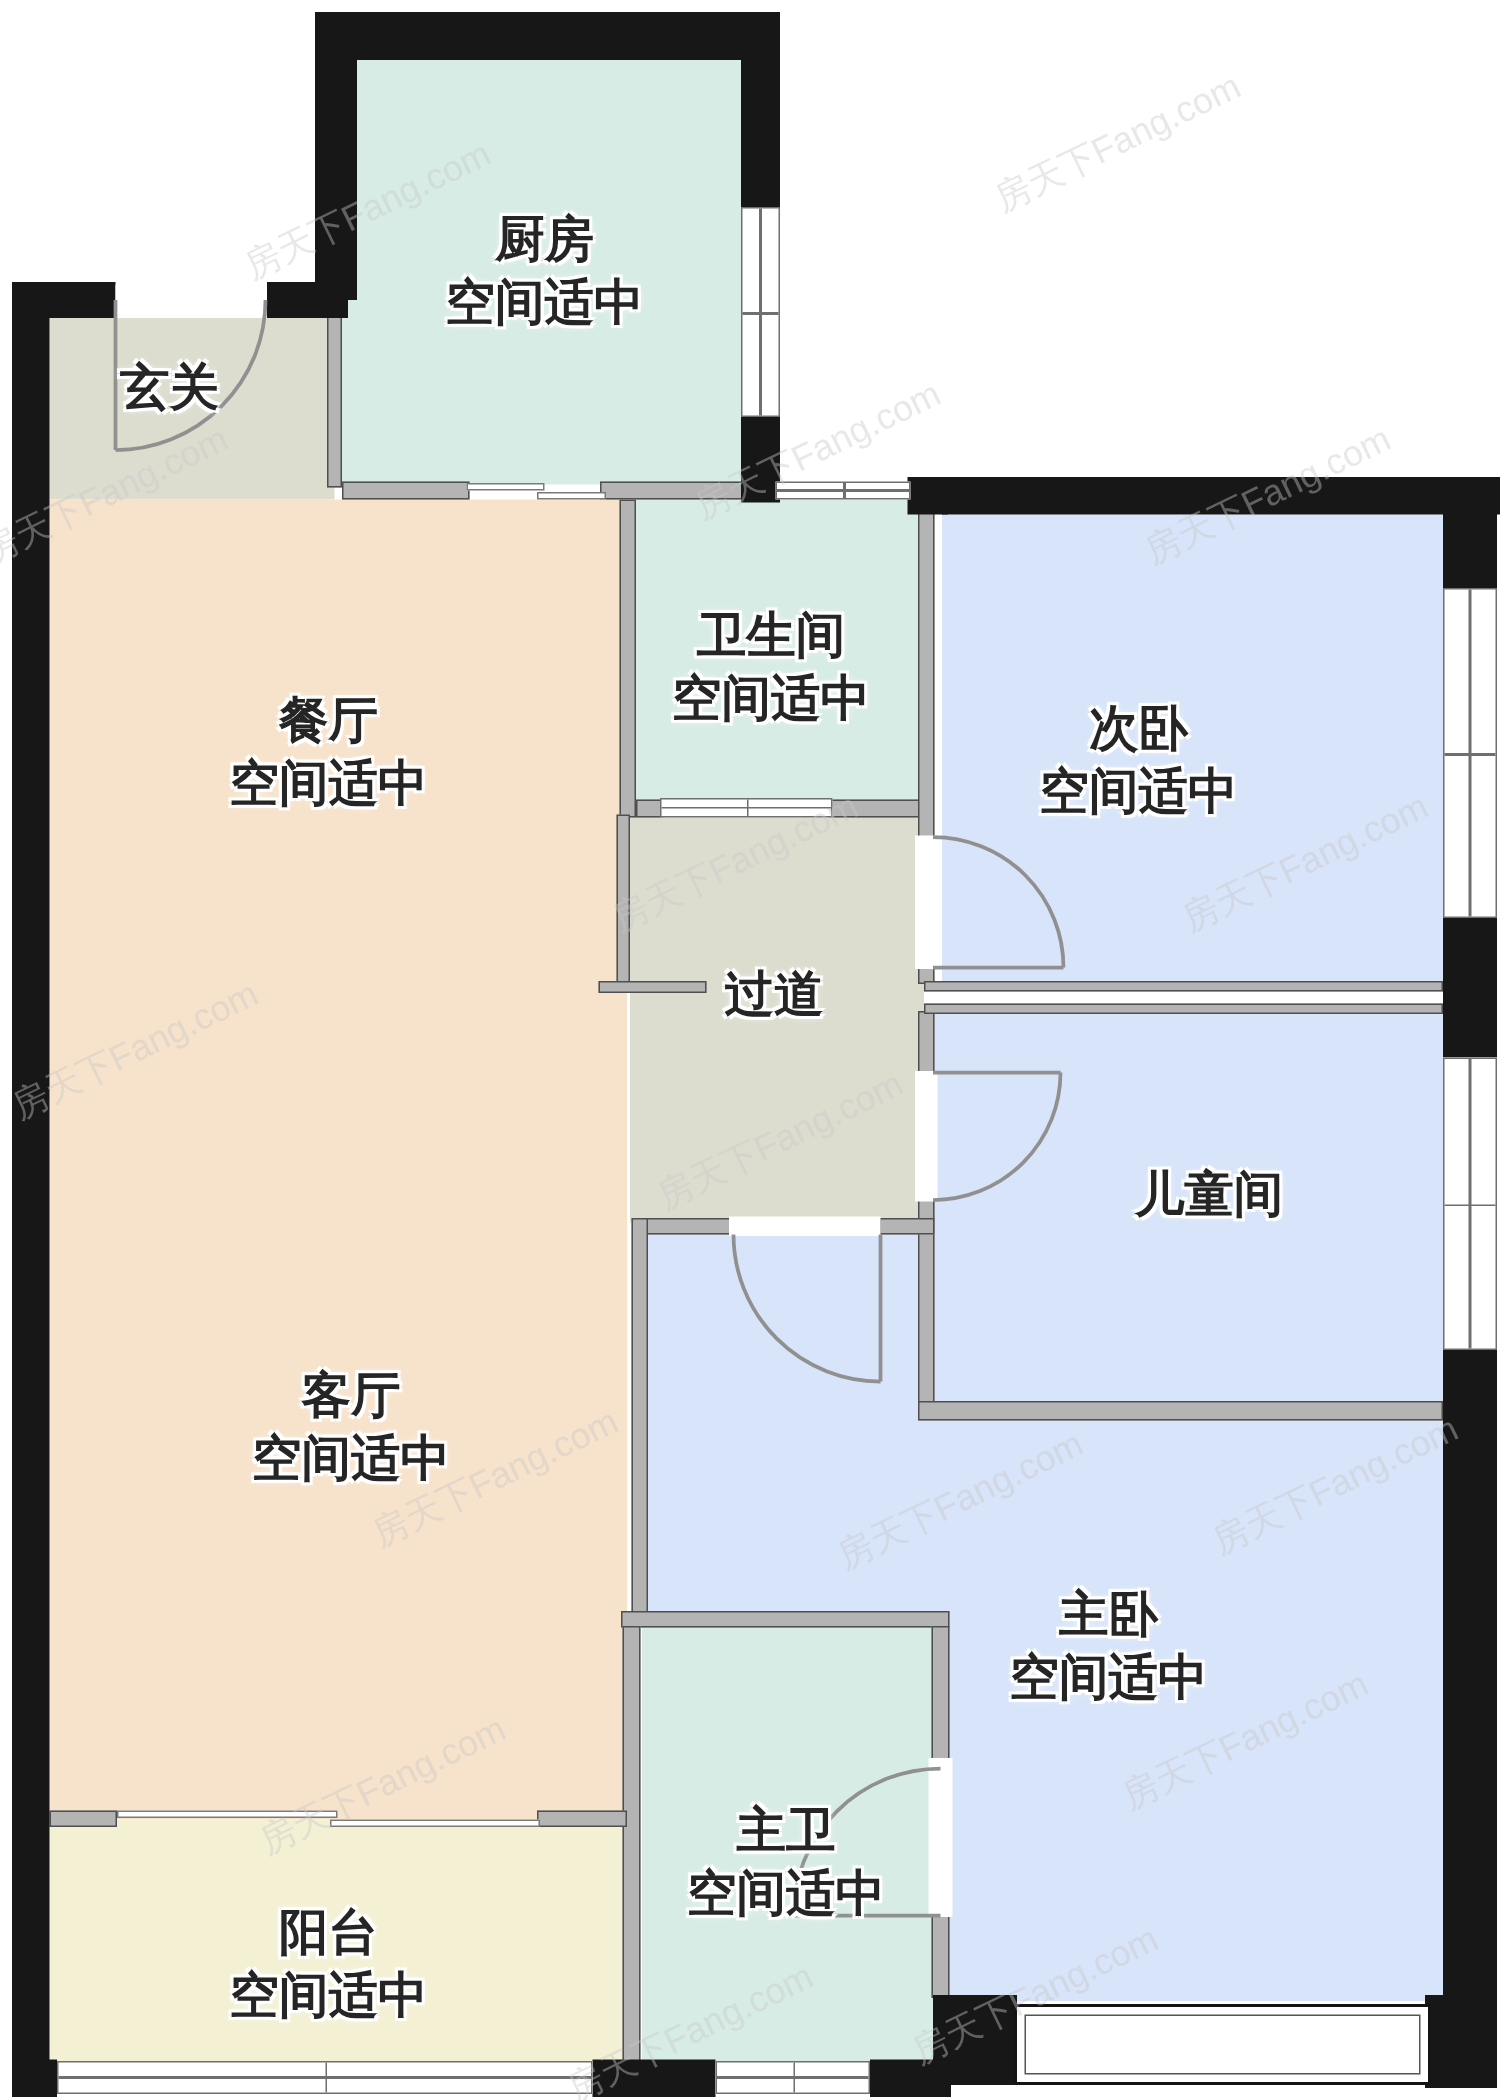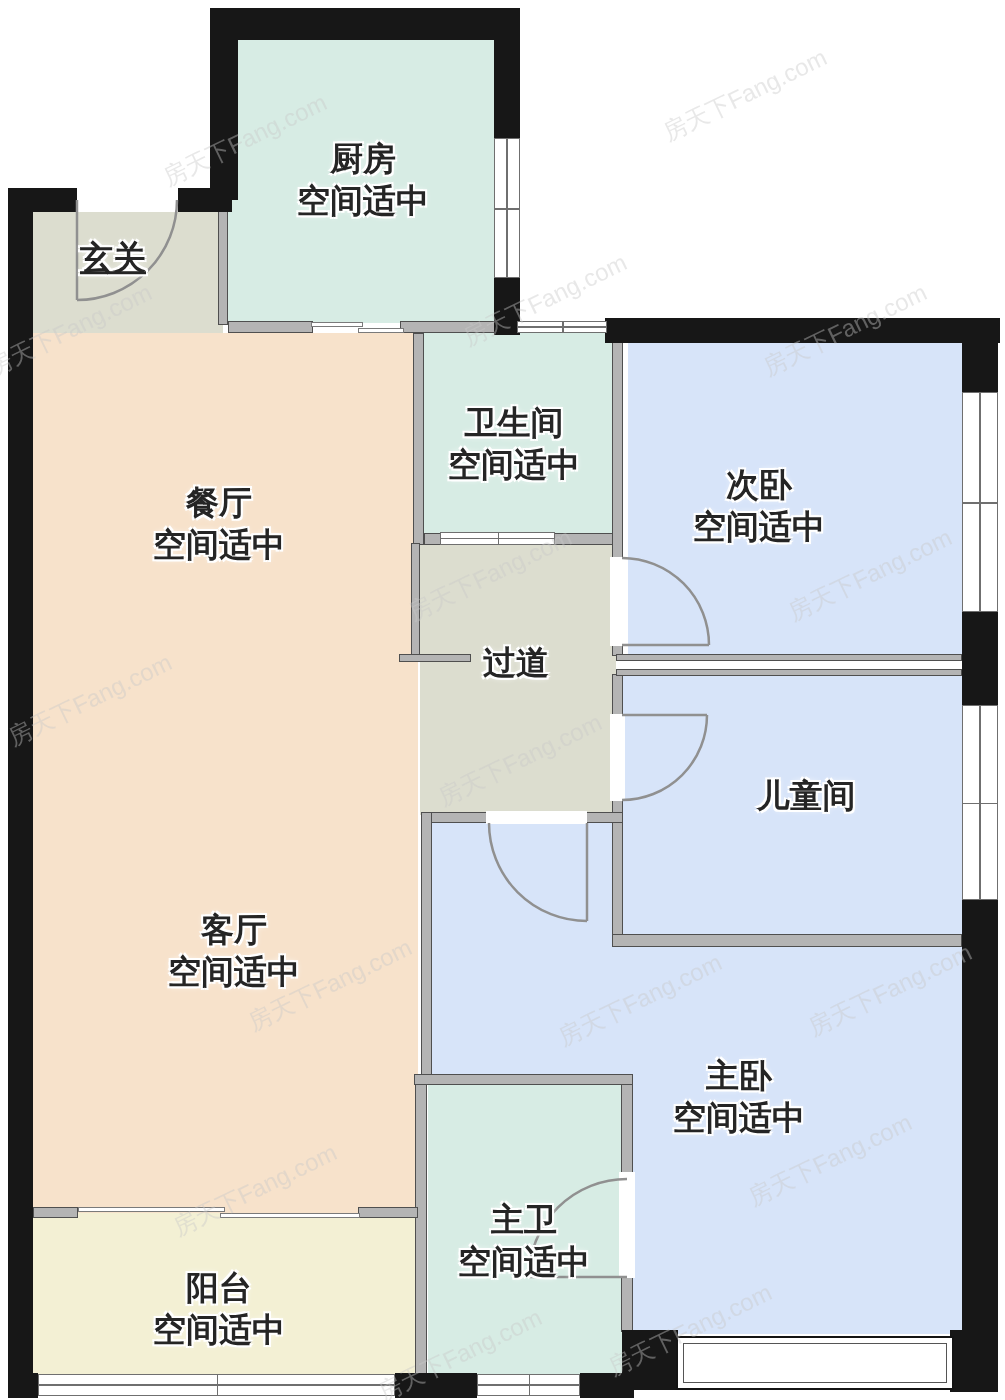--- a/index.html
+++ b/index.html
@@ -126,22 +126,22 @@
       <path d="M707 715 A85 85 0 0 1 622 800"></path>
       <path d="M587 823 L587 921"></path>
       <path d="M587 921 A98 98 0 0 1 489 823"></path>
       <path d="M627 1277 L529 1277"></path>
       <path d="M529 1277 A98 98 0 0 1 627 1179"></path>
     </g>
   </svg>
 
   <div id="labels">
       <div class="room-label" style="left: 363px; top: 180px;"><span>厨房</span><span class="sub">空间适中</span></div>
-      <div class="room-label" style="left: 113px; top: 258px; text-decoration: underline;"><span>玄关</span></div>
-      <div class="room-label" style="left: 219px; top: 524px;"><span>餐厅</span><span class="sub">空间适中</span></div>
+      <div class="room-label" style="left: 113px; top: 258px;"><span>玄关</span></div>
+      <div class="room-label" style="left: 219px; top: 501px;"><span>餐厅</span><span class="sub">空间适中</span></div>
       <div class="room-label" style="left: 514px; top: 444px;"><span>卫生间</span><span class="sub">空间适中</span></div>
       <div class="room-label" style="left: 759px; top: 506px;"><span>次卧</span><span class="sub">空间适中</span></div>
       <div class="room-label" style="left: 516px; top: 663px;"><span>过道</span></div>
       <div class="room-label" style="left: 806px; top: 796px;"><span>儿童间</span></div>
       <div class="room-label" style="left: 234px; top: 951px;"><span>客厅</span><span class="sub">空间适中</span></div>
       <div class="room-label" style="left: 739px; top: 1097px;"><span>主卧</span><span class="sub">空间适中</span></div>
       <div class="room-label" style="left: 524px; top: 1241px;"><span>主卫</span><span class="sub">空间适中</span></div>
       <div class="room-label" style="left: 219px; top: 1309px;"><span>阳台</span><span class="sub">空间适中</span></div>
     </div>
 

